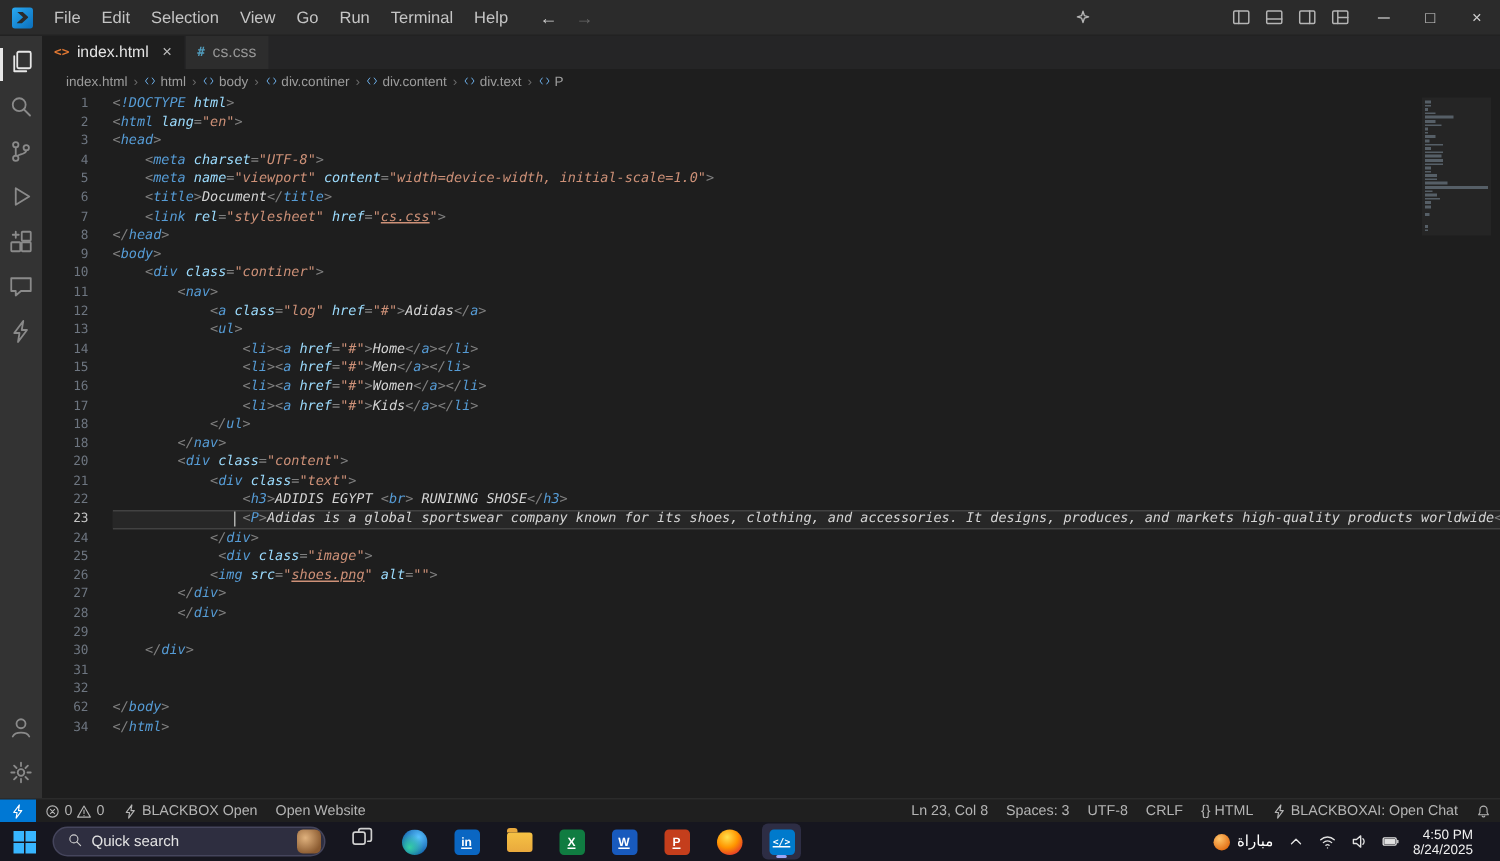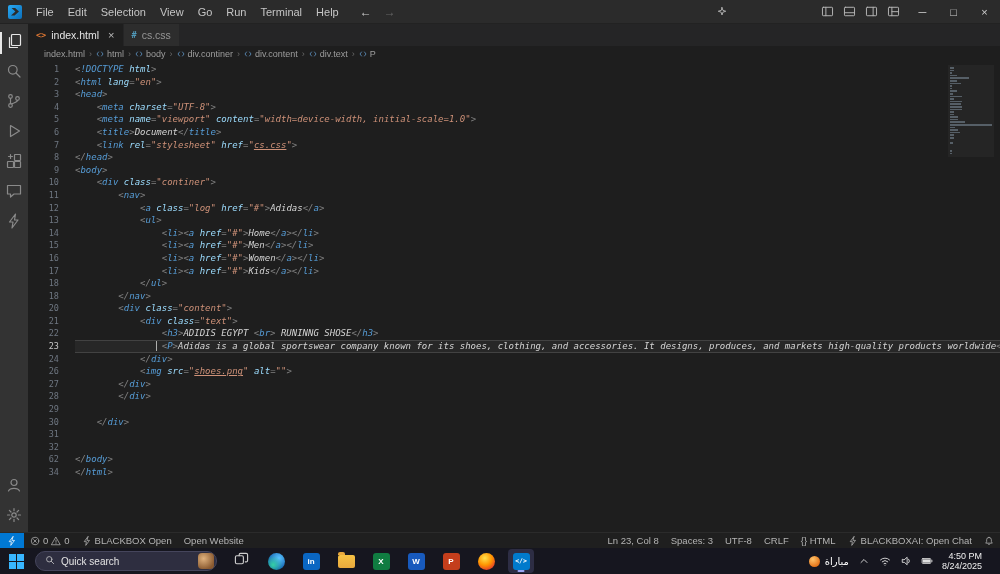--- a/index.html
+++ b/index.html
@@ -97,21 +97,21 @@
   .pill-thumb{width:16px;height:16px;border-radius:4px;
       background:radial-gradient(circle at 35% 35%,#e0b27e,#8a5a30 75%);}
   .tb-apps{display:flex;align-items:center;gap:9px;margin-left:4px;}
   .taskbar-app{width:26px;height:24px;display:flex;align-items:center;justify-content:center;
                position:relative;border-radius:4px;}
   .taskbar-app.active{background:#2d2d44;}
   .taskbar-app.active::after{content:"";position:absolute;bottom:1px;left:50%;transform:translateX(-50%);
                width:7px;height:2px;border-radius:1px;background:#9ba6f5;}
   .taskbar-app svg{width:15px;height:15px;color:#cfcfcf;}
   .ic{width:17px;height:17px;border-radius:50%;display:flex;align-items:center;justify-content:center;
-      color:#fff;font-size:8px;font-weight:bold;}
+      color:#fff;font-size:8px;font-weight:bold;text-decoration:underline;}
   .ic.edge{background:radial-gradient(circle at 30% 70%,#35d0a5,rgba(0,0,0,0) 55%),
                       radial-gradient(circle at 65% 30%,#59c2ff,#0b57a4 75%);}
   .ic.linkedin{border-radius:3px;background:#0a66c2;}
   .ic.office{border-radius:3px;}
   .ic.firefox{background:radial-gradient(circle at 40% 30%,#ffe14d,#ff9500 45%,#e3352c 82%);}
   .ic.vscode{border-radius:3px;background:#007acc;font-size:6.5px;font-family:"DejaVu Sans Mono",monospace;}
   .ic.folder{border-radius:2px;width:17px;height:13px;background:linear-gradient(#f6c244,#e9a93d);
              position:relative;}
   .ic.folder::before{content:"";position:absolute;top:-3px;left:0;width:7px;height:3px;
              background:#e9a93d;border-radius:2px 2px 0 0;}
@@ -333,20 +333,21 @@
             <div class="code-line"><span class="ln">15</span><span class="code-wrap"><span class="tk-x">                </span><span class="tk-p">&lt;</span><span class="tk-t">li</span><span class="tk-p">&gt;&lt;</span><span class="tk-t">a</span><span class="tk-x"> </span><span class="tk-a">href</span><span class="tk-p">=</span><span class="tk-s">"#"</span><span class="tk-p">&gt;</span><span class="tk-x">Men</span><span class="tk-p">&lt;/</span><span class="tk-t">a</span><span class="tk-p">&gt;&lt;/</span><span class="tk-t">li</span><span class="tk-p">&gt;</span></span></div>
             <div class="code-line"><span class="ln">16</span><span class="code-wrap"><span class="tk-x">                </span><span class="tk-p">&lt;</span><span class="tk-t">li</span><span class="tk-p">&gt;&lt;</span><span class="tk-t">a</span><span class="tk-x"> </span><span class="tk-a">href</span><span class="tk-p">=</span><span class="tk-s">"#"</span><span class="tk-p">&gt;</span><span class="tk-x">Women</span><span class="tk-p">&lt;/</span><span class="tk-t">a</span><span class="tk-p">&gt;&lt;/</span><span class="tk-t">li</span><span class="tk-p">&gt;</span></span></div>
             <div class="code-line"><span class="ln">17</span><span class="code-wrap"><span class="tk-x">                </span><span class="tk-p">&lt;</span><span class="tk-t">li</span><span class="tk-p">&gt;&lt;</span><span class="tk-t">a</span><span class="tk-x"> </span><span class="tk-a">href</span><span class="tk-p">=</span><span class="tk-s">"#"</span><span class="tk-p">&gt;</span><span class="tk-x">Kids</span><span class="tk-p">&lt;/</span><span class="tk-t">a</span><span class="tk-p">&gt;&lt;/</span><span class="tk-t">li</span><span class="tk-p">&gt;</span></span></div>
             <div class="code-line"><span class="ln">18</span><span class="code-wrap"><span class="tk-x">            </span><span class="tk-p">&lt;/</span><span class="tk-t">ul</span><span class="tk-p">&gt;</span></span></div>
             <div class="code-line"><span class="ln">18</span><span class="code-wrap"><span class="tk-x">        </span><span class="tk-p">&lt;/</span><span class="tk-t">nav</span><span class="tk-p">&gt;</span></span></div>
             <div class="code-line"><span class="ln">20</span><span class="code-wrap"><span class="tk-x">        </span><span class="tk-p">&lt;</span><span class="tk-t">div</span><span class="tk-x"> </span><span class="tk-a">class</span><span class="tk-p">=</span><span class="tk-s">"content"</span><span class="tk-p">&gt;</span></span></div>
             <div class="code-line"><span class="ln">21</span><span class="code-wrap"><span class="tk-x">            </span><span class="tk-p">&lt;</span><span class="tk-t">div</span><span class="tk-x"> </span><span class="tk-a">class</span><span class="tk-p">=</span><span class="tk-s">"text"</span><span class="tk-p">&gt;</span></span></div>
             <div class="code-line"><span class="ln">22</span><span class="code-wrap"><span class="tk-x">                </span><span class="tk-p">&lt;</span><span class="tk-t">h3</span><span class="tk-p">&gt;</span><span class="tk-x">ADIDIS EGYPT </span><span class="tk-p">&lt;</span><span class="tk-t">br</span><span class="tk-p">&gt;</span><span class="tk-x"> RUNINNG SHOSE</span><span class="tk-p">&lt;/</span><span class="tk-t">h3</span><span class="tk-p">&gt;</span></span></div>
             <div class="code-line active"><span class="ln">23</span><span class="code-wrap"><span class="tk-x">                </span><span class="tk-p">&lt;</span><span class="tk-t">P</span><span class="tk-p">&gt;</span><span class="tk-x">Adidas is a global sportswear company known for its shoes, clothing, and accessories. It designs, produces, and markets high-quality products worldwide</span><span class="tk-p">&lt;/</span><span class="cursor" style="left: 15ch;"></span></span></div>
             <div class="code-line"><span class="ln">24</span><span class="code-wrap"><span class="tk-x">            </span><span class="tk-p">&lt;/</span><span class="tk-t">div</span><span class="tk-p">&gt;</span></span></div>
+            <div class="code-line"><span class="ln">25</span><span class="code-wrap"><span class="tk-x">             </span><span class="tk-p">&lt;</span><span class="tk-t">div</span><span class="tk-x"> </span><span class="tk-a">class</span><span class="tk-p">=</span><span class="tk-s">"image"</span><span class="tk-p">&gt;</span></span></div>
             <div class="code-line"><span class="ln">26</span><span class="code-wrap"><span class="tk-x">            </span><span class="tk-p">&lt;</span><span class="tk-t">img</span><span class="tk-x"> </span><span class="tk-a">src</span><span class="tk-p">=</span><span class="tk-s">"</span><span class="tk-u">shoes.png</span><span class="tk-s">"</span><span class="tk-x"> </span><span class="tk-a">alt</span><span class="tk-p">=</span><span class="tk-s">""</span><span class="tk-p">&gt;</span></span></div>
             <div class="code-line"><span class="ln">27</span><span class="code-wrap"><span class="tk-x">        </span><span class="tk-p">&lt;/</span><span class="tk-t">div</span><span class="tk-p">&gt;</span></span></div>
             <div class="code-line"><span class="ln">28</span><span class="code-wrap"><span class="tk-x">        </span><span class="tk-p">&lt;/</span><span class="tk-t">div</span><span class="tk-p">&gt;</span></span></div>
             <div class="code-line"><span class="ln">29</span><span class="code-wrap"></span></div>
             <div class="code-line"><span class="ln">30</span><span class="code-wrap"><span class="tk-x">    </span><span class="tk-p">&lt;/</span><span class="tk-t">div</span><span class="tk-p">&gt;</span></span></div>
             <div class="code-line"><span class="ln">31</span><span class="code-wrap"></span></div>
             <div class="code-line"><span class="ln">32</span><span class="code-wrap"></span></div>
             <div class="code-line"><span class="ln">62</span><span class="code-wrap"><span class="tk-p">&lt;/</span><span class="tk-t">body</span><span class="tk-p">&gt;</span></span></div>
             <div class="code-line"><span class="ln">34</span><span class="code-wrap"><span class="tk-p">&lt;/</span><span class="tk-t">html</span><span class="tk-p">&gt;</span></span></div>
           </div>

